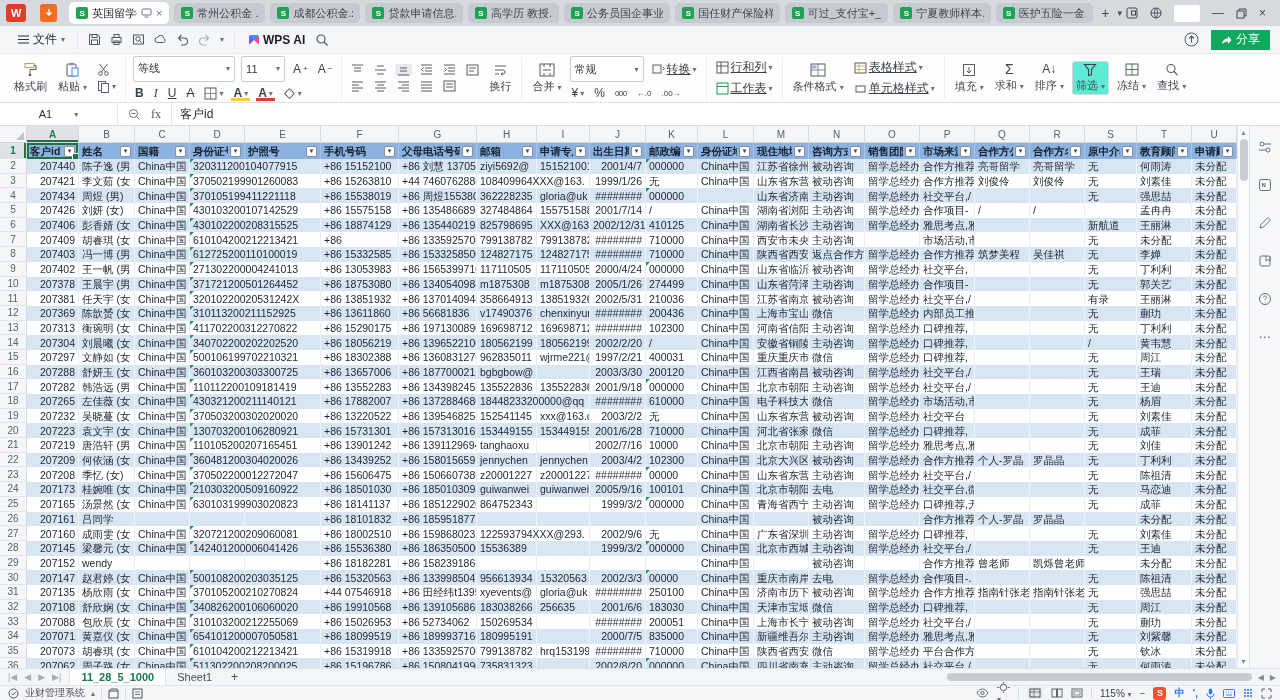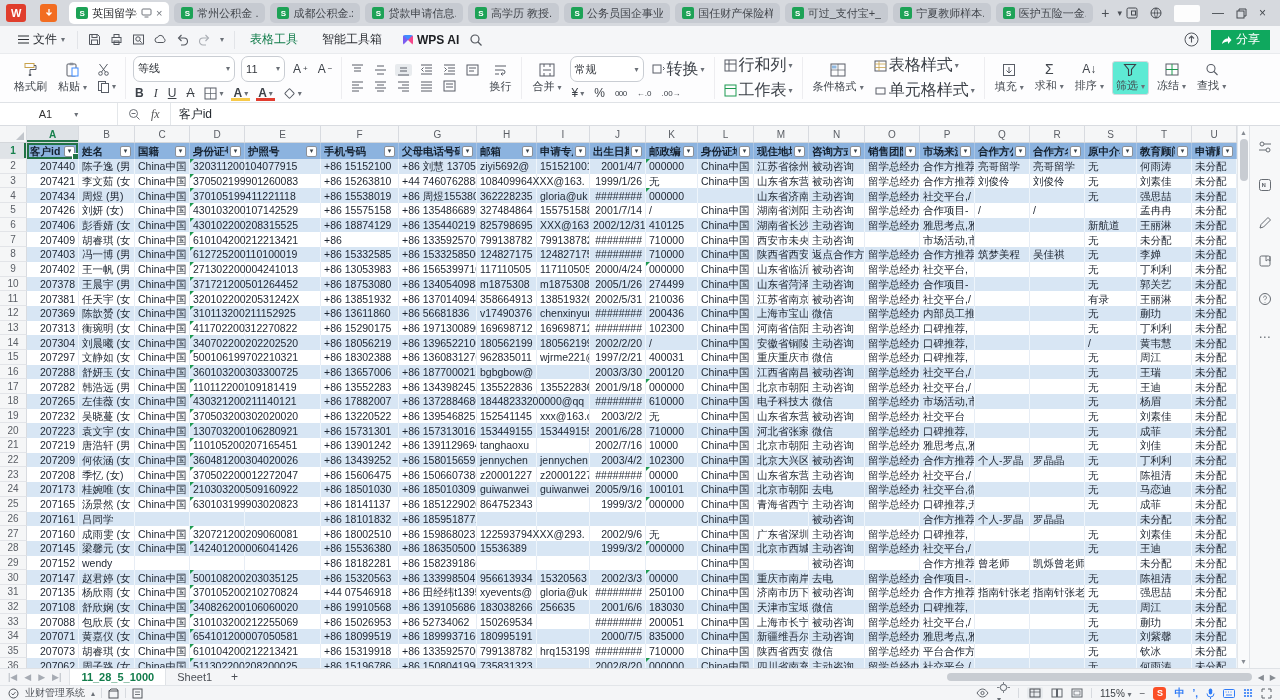--- a/index.html
+++ b/index.html
@@ -40,33 +40,33 @@
 .sharebtn{background:#0fa85e;color:#fff;border-radius:0;height:20px;display:flex;align-items:center;gap:4px;padding:0 10px;font-size:12px;}
 
 
 .ribbon{height:49px;background:#fdfdfe;border-bottom:1px solid #dfe2e6;display:flex;align-items:stretch;padding:3px 4px;flex-shrink:0;overflow:hidden;}
 .rgroup{display:flex;align-items:center;gap:5px;padding:0 7px;border-right:1px solid #ededf0;flex-shrink:0;}
 .bigbtn{display:flex;flex-direction:column;align-items:center;justify-content:center;gap:2px;font-size:11px;color:#41464d;padding:1px 3px;border-radius:3px;white-space:nowrap;}
 .bigbtn.hl{background:#5eead4;border:1px solid #d5d9de;}
 .stack{display:flex;flex-direction:column;justify-content:center;gap:4px;}
 .srow{display:flex;align-items:center;gap:6px;}
 .sbtn{display:flex;align-items:center;gap:2px;font-size:12px;color:#3c4148;padding:0 2px;white-space:nowrap;}
-.combo{border:1px solid #c9cdd3;border-radius:7px;height:19px;background:#fff;display:flex;align-items:center;justify-content:space-between;font-size:11px;padding:12px 4px;color:#33373d;}
+.combo{border:1px solid #c9cdd3;border-radius:2px;height:19px;background:#fff;display:flex;align-items:center;justify-content:space-between;font-size:11px;padding:12px 4px;color:#33373d;}
 .car{font-size:8px;color:#6b7077;}
 .glyB{font-weight:bold;}.glyI{font-style:italic;font-family:"Liberation Serif",serif;}
 .glyU{text-decoration:underline;}.glyS{text-decoration:line-through;}
 .colbarA{position:relative;font-weight:bold;}
 .colbarA i{position:absolute;left:0;right:0;bottom:-1px;height:3px;}
-.lblmini{font-size:16px;color:#3c4148;white-space:nowrap;}
+.lblmini{font-size:12px;color:#3c4148;white-space:nowrap;text-decoration:underline;}
 
 
 .fbar{height:23px;background:#fff;border-bottom:1px solid #d9dce1;display:flex;align-items:center;flex-shrink:0;}
 .namebox{width:118px;height:100%;display:flex;align-items:center;justify-content:center;gap:22px;font-size:11px;color:#333;border-right:1px solid #e4e7ea;}
 .fxwrap{display:flex;align-items:center;gap:10px;padding:0 10px;border-right:1px solid #e4e7ea;height:100%;}
-.fx{font-style:italic;font-family:"Liberation Serif",serif;font-size:12px;color:#555;}
+.fx{font-family:"Liberation Serif",serif;font-size:12px;color:#555;}
 .fcontent{padding:0 8px;font-size:12px;color:#1f242b;}
 
 
 .docarea{display:flex;height:542px;flex-shrink:0;background:#fff;}
 .sheetzone{width:1237px;display:flex;flex-direction:column;}
 .collets{height:17px;display:flex;background:#f5f6f7;border-bottom:1px solid #d4d7db;}
 .corner{width:27px;border-right:1px solid #d8dbe0;position:relative;flex-shrink:0;}
 .corner::after{content:"";position:absolute;right:2px;bottom:2px;border-left:8px solid transparent;border-bottom:8px solid #c2c6cc;}
 .collet{border-right:1px solid #d8dbe0;font-size:10px;color:#5a5e65;display:flex;align-items:center;justify-content:center;flex-shrink:0;}
 .collet.sel{background:#dfe3e7;color:#17804d;font-weight:bold;box-shadow:inset 0 -2px #217346;}
@@ -244,24 +244,20 @@
           </svg>
         </span>
       <span>
           <svg width="13" height="12" viewBox="0 0 13 12">
             <path d="M10 4H5a3.5 3.5 0 000 7h3" fill="none" stroke="#a9adb3" stroke-width="1.1"></path>
             <path d="M7.5 1l3 3-3 3" fill="none" stroke="#a9adb3" stroke-width="1.1"></path>
           </svg>
         </span>
       <span class="car">▾</span>
     </div>
-    <div class="menus">
-        <span class="mitem ctx">表格工具</span>
-        <span class="mitem">智能工具箱</span>
-      </div>
     <div class="aibtn">
       <span class="ailogo"></span>
       <span>WPS AI</span>
     </div>
     <span>
         <svg width="14" height="14" viewBox="0 0 14 14">
           <circle cx="6" cy="6" r="4" fill="none" stroke="#53575e" stroke-width="1.2"></circle>
           <path d="M9 9l3.5 3.5" stroke="#53575e" stroke-width="1.2"></path>
         </svg>
       </span>

